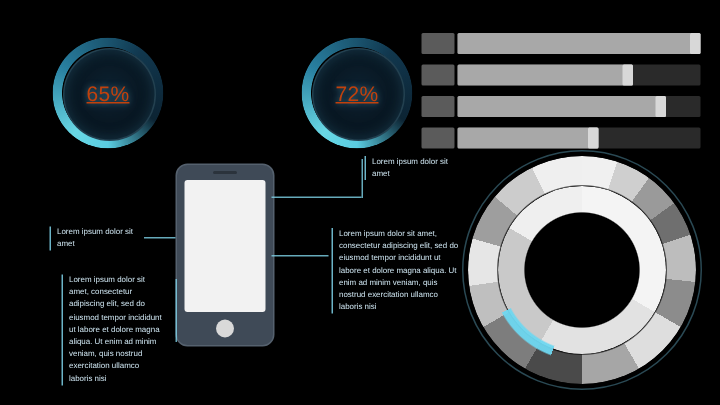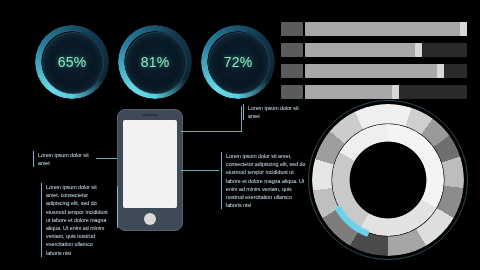--- a/index.html
+++ b/index.html
@@ -8,21 +8,21 @@
 
   
   .gauge{position:absolute;width:74px;height:74px;}
   .gauge .ring{position:absolute;inset:0;border-radius:50%;}
   .gauge .outer{background:conic-gradient(from 180deg,#5fd8ee 0deg,#6fe4f2 40deg,#2b86a8 120deg,#123a52 220deg,#0d2636 300deg,#5fd8ee 360deg);
     -webkit-mask:radial-gradient(circle, transparent 58%, #000 59%);mask:radial-gradient(circle, transparent 58%, #000 59%);opacity:.95;}
   .gauge .inner{position:absolute;left:7px;top:7px;width:60px;height:60px;border-radius:50%;
     background:radial-gradient(circle at 50% 45%, #0c2130 0%, #07131d 70%, #030a10 100%);
     border:1px solid rgba(120,200,230,.25);box-shadow:inset 0 0 10px rgba(70,170,210,.25);}
   .gauge .lbl{position:absolute;left:0;top:0;width:74px;height:74px;display:flex;align-items:center;justify-content:center;
-    color:#86efac;font-size:14px;letter-spacing:.2px;text-shadow:0 0 4px rgba(120,210,240,.55);}
+    color:#c2410c;font-size:14px;letter-spacing:.2px;text-shadow:0 0 4px rgba(120,210,240,.55);text-decoration:underline;}
 
   
   .bars{position:absolute;left:281px;top:22px;width:186px;}
   .barrow{position:relative;height:14px;margin-bottom:7px;}
   .barrow .cap{position:absolute;left:0;top:0;width:22px;height:14px;background:#5b5b5b;border-radius:1px;}
   .barrow .track{position:absolute;left:24px;top:0;height:14px;background:#2a2a2a;border-radius:1px;width:162px;}
   .barrow .fill{position:absolute;left:24px;top:0;height:14px;border-radius:1px;background:#a8a8a8;}
   .barrow .tip{position:absolute;top:0;height:14px;width:7px;background:#d8d8d8;border-radius:1px;}
 
   
@@ -59,25 +59,20 @@
 </style>
 </head>
 <body>
 
 <div class="stage">
 
   <div class="gauge" style="left:35px;top:25px;">
     <div class="ring outer"></div>
     <div class="inner"></div>
     <div class="lbl">65%</div>
-  </div>
-  <div class="gauge" style="left:118px;top:25px;">
-    <div class="ring outer"></div>
-    <div class="inner"></div>
-    <div class="lbl">81%</div>
   </div>
   <div class="gauge" style="left:201px;top:25px;text-align:right;">
     <div class="ring outer"></div>
     <div class="inner"></div>
     <div class="lbl">72%</div>
   </div>
 
   <div class="bars">
     <div class="barrow">
       <div class="cap"></div>

